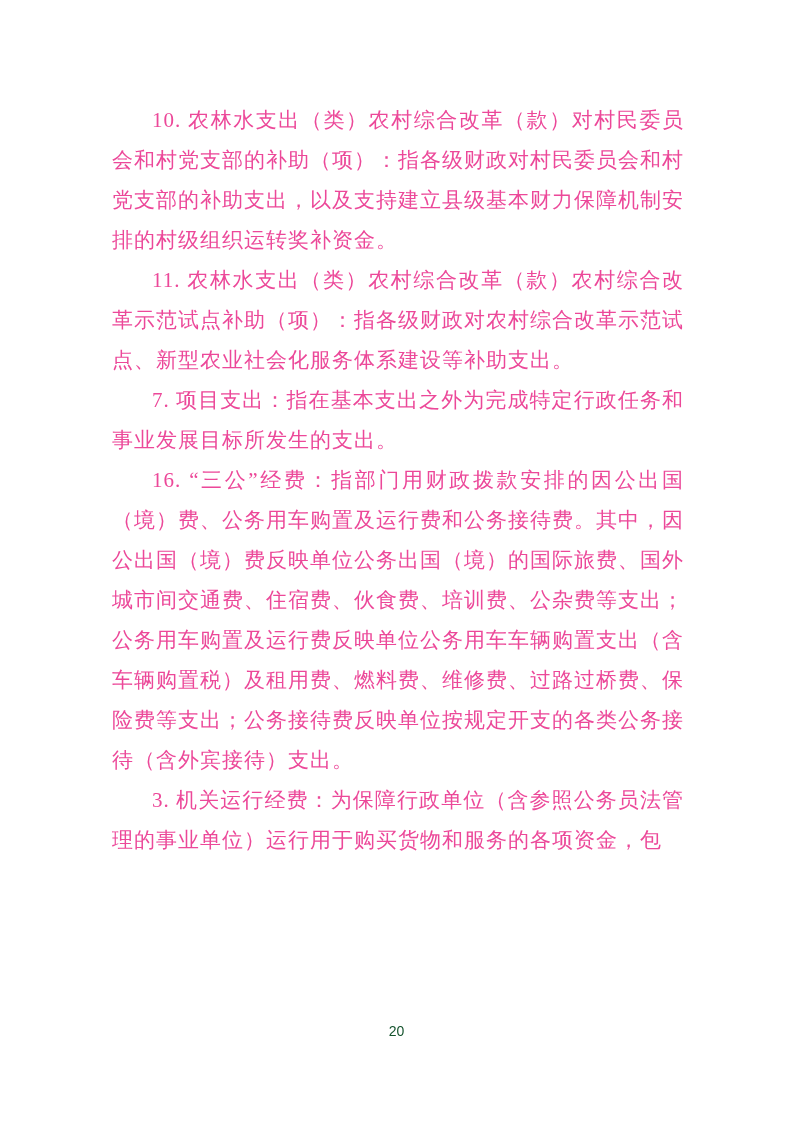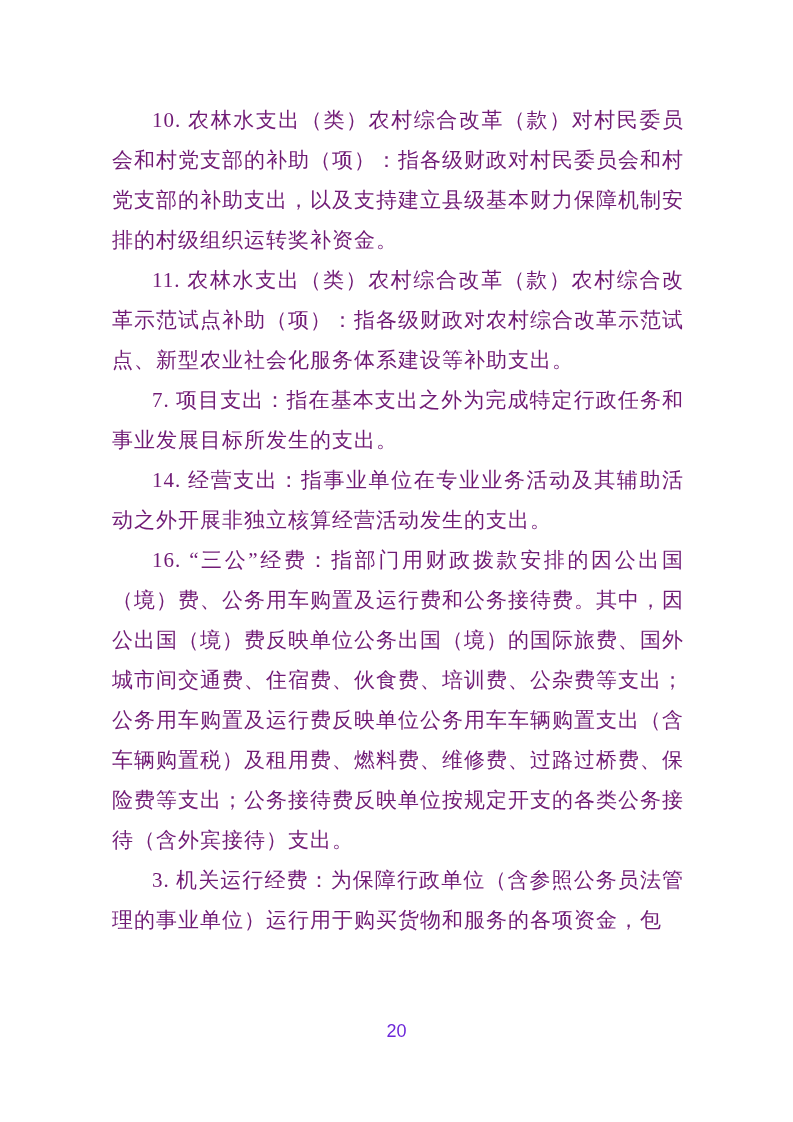--- a/index.html
+++ b/index.html
@@ -13,51 +13,50 @@
     height: 1122px;
     background: #ffffff;
     overflow: hidden;
     font-family: "Liberation Serif", "DejaVu Serif", serif;
   }
   .doc-body {
     position: absolute;
     left: 112px;
     top: 100px;
     width: 572px;
-    color: #701a75;
+    color: #ec4899;
     font-size: 21px;
     line-height: 40px;
     text-align: justify;
     text-justify: inter-ideograph;
   }
   .para {
     margin: 0;
     padding: 0;
     text-indent: 40px;
     letter-spacing: 1px;
     word-break: break-all;
   }
   .page-number {
     position: absolute;
     left: 0;
     right: 0;
     top: 1022px;
     text-align: center;
-    font-size: 18px;
+    font-size: 14px;
     line-height: 18px;
-    color: #6d28d9;
+    color: #14532d;
     font-family: "Liberation Sans", "DejaVu Sans", sans-serif;
   }
 </style>
 </head>
 <body>
 
 <div class="page">
   <div class="doc-body">
     <p class="para">10. 农林水支出（类）农村综合改革（款）对村民委员会和村党支部的补助（项）：指各级财政对村民委员会和村党支部的补助支出，以及支持建立县级基本财力保障机制安排的村级组织运转奖补资金。</p>
     <p class="para">11. 农林水支出（类）农村综合改革（款）农村综合改革示范试点补助（项）：指各级财政对农村综合改革示范试点、新型农业社会化服务体系建设等补助支出。</p>
     <p class="para">7. 项目支出：指在基本支出之外为完成特定行政任务和事业发展目标所发生的支出。</p>
-    <p class="para">14. 经营支出：指事业单位在专业业务活动及其辅助活动之外开展非独立核算经营活动发生的支出。</p>
     <p class="para">16. “三公”经费：指部门用财政拨款安排的因公出国（境）费、公务用车购置及运行费和公务接待费。其中，因公出国（境）费反映单位公务出国（境）的国际旅费、国外城市间交通费、住宿费、伙食费、培训费、公杂费等支出；公务用车购置及运行费反映单位公务用车车辆购置支出（含车辆购置税）及租用费、燃料费、维修费、过路过桥费、保险费等支出；公务接待费反映单位按规定开支的各类公务接待（含外宾接待）支出。</p>
     <p class="para">3. 机关运行经费：为保障行政单位（含参照公务员法管理的事业单位）运行用于购买货物和服务的各项资金，包</p>
   </div>
   <div class="page-number">20</div>
 </div>
 
 </body></html>

